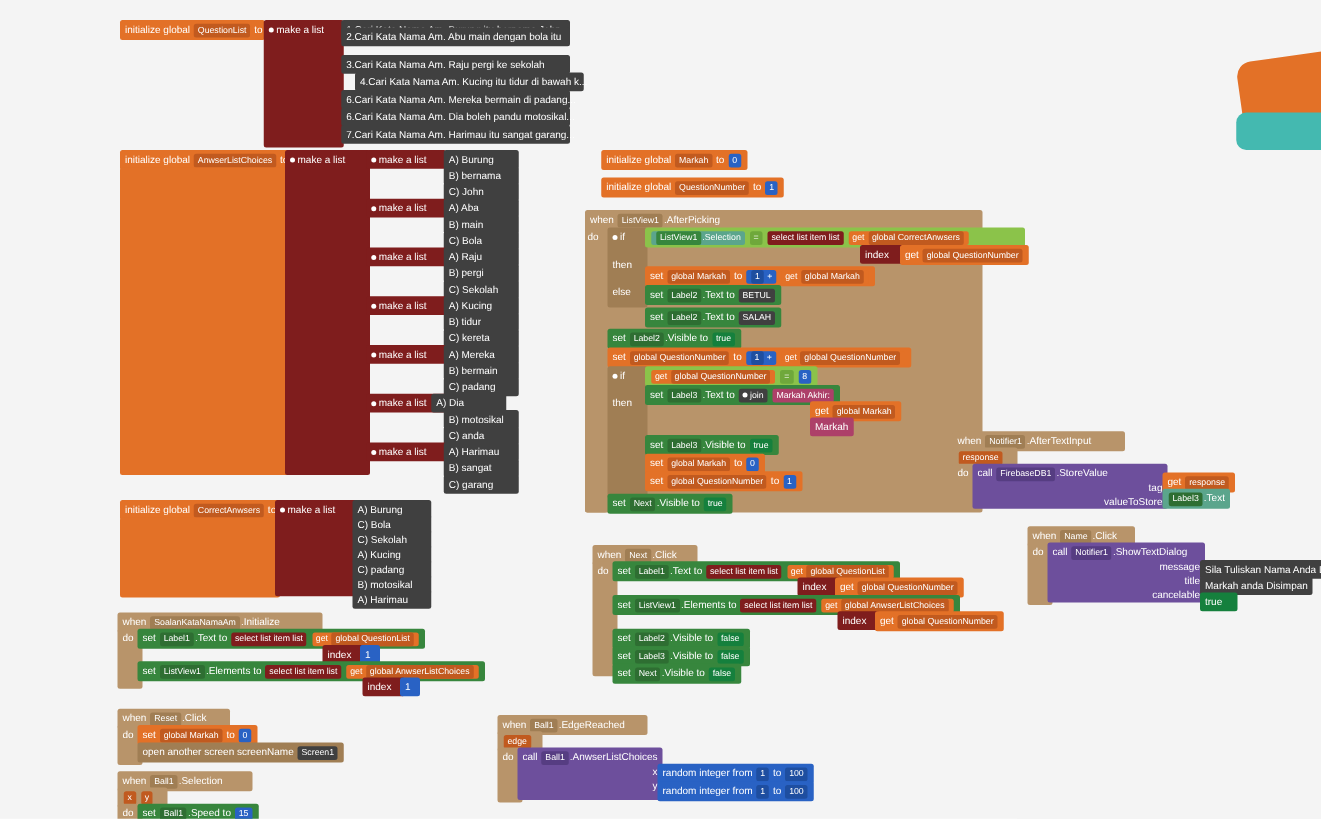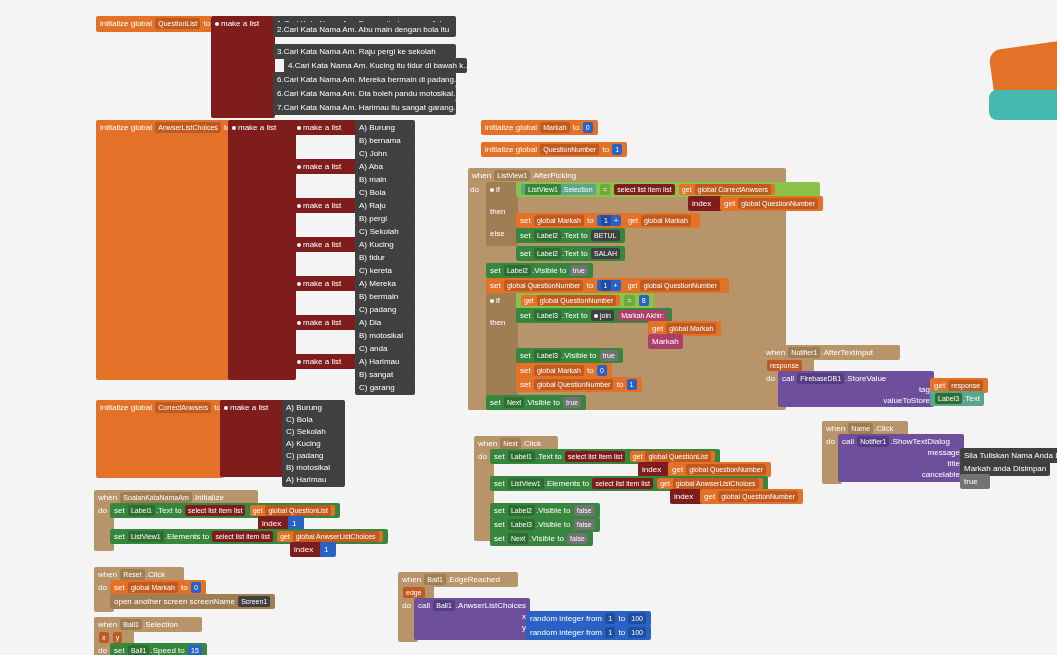--- a/index.html
+++ b/index.html
@@ -12,21 +12,21 @@
   .teal{background:#5ba58c}
   .green{background:#37863d}
   .green2{background:#2e6e32}
   .purple{background:#6d4f9c}
   .tan{background:#b8946a}
   .tan2{background:#a07e54}
   .pink{background:#404040}
   .pink2{background:#ad4069}
   .ltgreen{background:#8bc34a}
   .bluepill{background:#2962c4}
-  .greenpill{background:#737373}
+  .greenpill{background:#15803d}
   .pill{display:inline-block;padding:0px 3px;border-radius:2px;margin:0 1px;font-size:7px}
   .ddot{display:inline-block;width:4px;height:4px;border-radius:50%;background:#fff;margin-right:2px;vertical-align:middle}
   .logo{position:absolute;right:-20px;top:35px;width:90px;height:90px}
   .logo .g{position:absolute;width:80px;height:60px;background:#e37127;border-radius:12px;top:10px;left:5px;transform:rotate(-8deg)}
   .logo .b{position:absolute;width:86px;height:30px;background:#44b9b0;border-radius:8px;top:55px;left:2px}
 </style>
 </head>
 <body>
 
 <div class="canvas">
@@ -63,21 +63,21 @@
 <div class="blk pink" style="left:355px;top:224px;width:52px"><span>C) Sekolah</span></div>
 <div class="blk blue" style="left:293px;top:237px;width:56px"><span class="ddot"></span><span>make a list</span></div>
 <div class="blk pink" style="left:355px;top:237px;width:52px"><span>A) Kucing</span></div>
 <div class="blk pink" style="left:355px;top:250px;width:52px"><span>B) tidur</span></div>
 <div class="blk pink" style="left:355px;top:263px;width:52px"><span>C) kereta</span></div>
 <div class="blk blue" style="left:293px;top:276px;width:56px"><span class="ddot"></span><span>make a list</span></div>
 <div class="blk pink" style="left:355px;top:276px;width:52px"><span>A) Mereka</span></div>
 <div class="blk pink" style="left:355px;top:289px;width:52px"><span>B) bermain</span></div>
 <div class="blk pink" style="left:355px;top:302px;width:52px"><span>C) padang</span></div>
 <div class="blk blue" style="left:293px;top:315px;width:56px"><span class="ddot"></span><span>make a list</span></div>
-<div class="blk pink" style="left:355px;top:315px;width:52px"><span>A) Dia</span></div>
+<div class="blk pink" style="left:345px;top:315px;width:52px"><span>A) Dia</span></div>
 <div class="blk pink" style="left:355px;top:328px;width:52px"><span>B) motosikal</span></div>
 <div class="blk pink" style="left:355px;top:341px;width:52px"><span>C) anda</span></div>
 <div class="blk blue" style="left:293px;top:354px;width:56px"><span class="ddot"></span><span>make a list</span></div>
 <div class="blk pink" style="left:355px;top:354px;width:52px"><span>A) Harimau</span></div>
 <div class="blk pink" style="left:355px;top:367px;width:52px"><span>B) sangat</span></div>
 <div class="blk pink" style="left:355px;top:380px;width:52px"><span>C) garang</span></div>
 
 <div class="blk orange" style="left:96px;top:400px;width:120px;height:12px">
   <span>initialize global</span> <span class="pill orange2">CorrectAnwsers</span> <span>to</span>
 </div>

